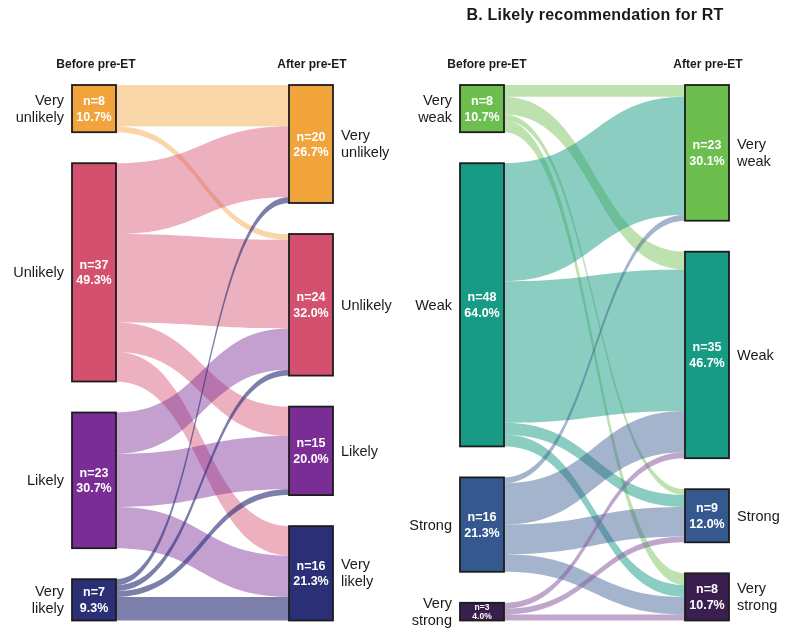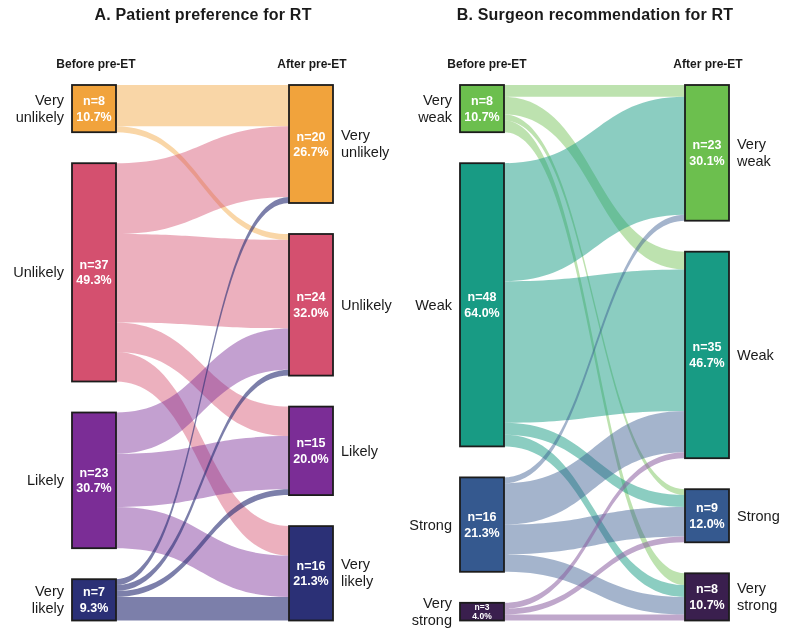--- a/index.html
+++ b/index.html
@@ -87,20 +87,19 @@
       <text text-anchor="middle" fill="#FFFFFF" font-weight="bold" font-size="12.5" font-family="&quot;Liberation Sans&quot;, sans-serif"><tspan x="707" y="351.45000000000005">n=35</tspan><tspan x="707" y="366.95000000000005">46.7%</tspan></text>
       <text text-anchor="start" fill="#1A1A1A" font-size="14.5" font-family="&quot;Liberation Sans&quot;, sans-serif"><tspan x="737" y="359.95000000000005">Weak</tspan></text>
       <rect x="685" y="489.20000000000005" width="44" height="53.1" fill="#35598F" stroke="#1C1C1C" stroke-width="1.8"></rect>
       <text text-anchor="middle" fill="#FFFFFF" font-weight="bold" font-size="12.5" font-family="&quot;Liberation Sans&quot;, sans-serif"><tspan x="707" y="512.25">n=9</tspan><tspan x="707" y="527.75">12.0%</tspan></text>
       <text text-anchor="start" fill="#1A1A1A" font-size="14.5" font-family="&quot;Liberation Sans&quot;, sans-serif"><tspan x="737" y="520.75">Strong</tspan></text>
       <rect x="685" y="573.3000000000001" width="44" height="47.2" fill="#3A1F4E" stroke="#1C1C1C" stroke-width="1.8"></rect>
       <text text-anchor="middle" fill="#FFFFFF" font-weight="bold" font-size="12.5" font-family="&quot;Liberation Sans&quot;, sans-serif"><tspan x="707" y="593.4000000000001">n=8</tspan><tspan x="707" y="608.9000000000001">10.7%</tspan></text>
       <text text-anchor="start" fill="#1A1A1A" font-size="14.5" font-family="&quot;Liberation Sans&quot;, sans-serif"><tspan x="737" y="592.9000000000001">Very</tspan><tspan x="737" y="609.9000000000001">strong</tspan></text>
     </svg>
 
-  <div class="panel-title" id="title-a" style="left: 203px;">A. Patient preference for RT</div>
-  <div class="panel-title" id="title-b" style="left: 595px;">B. Surgeon recommendation for RT</div>
+  <div class="panel-title" id="title-b" style="left: 595px;">B. Likely recommendation for RT</div>
 
   <div class="col-header" id="hdr-a-before" style="left: 96px;">Before pre-ET</div>
   <div class="col-header" id="hdr-a-after" style="left: 312px;">After pre-ET</div>
   <div class="col-header" id="hdr-b-before" style="left: 487px;">Before pre-ET</div>
   <div class="col-header" id="hdr-b-after" style="left: 708px;">After pre-ET</div>
 </div>
 
 </body></html>

